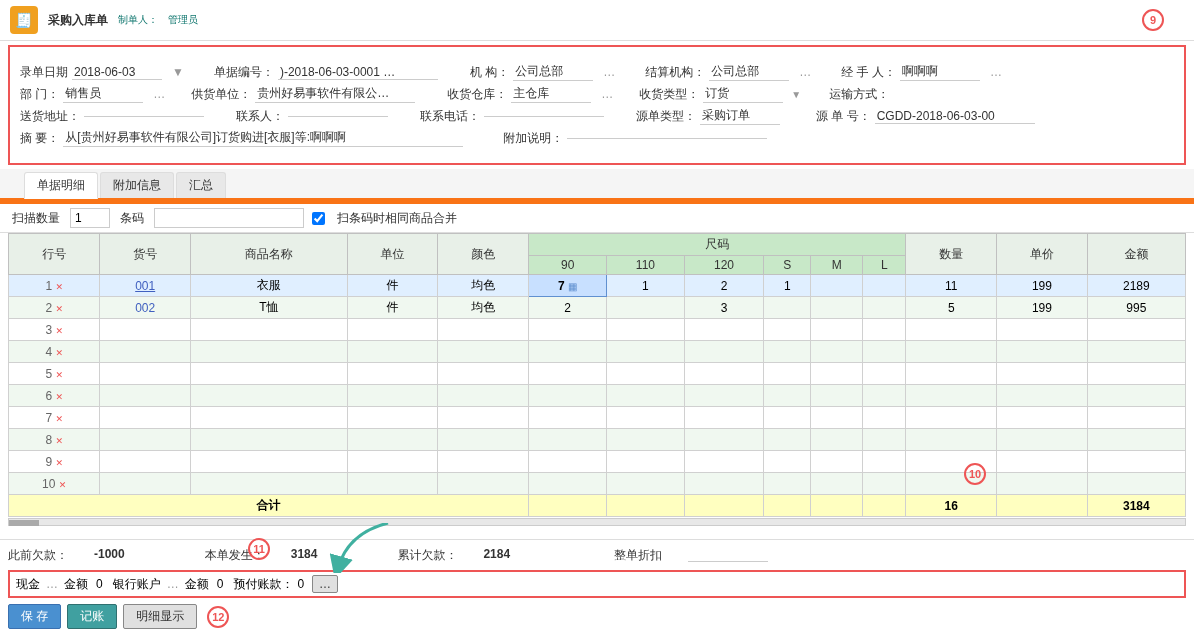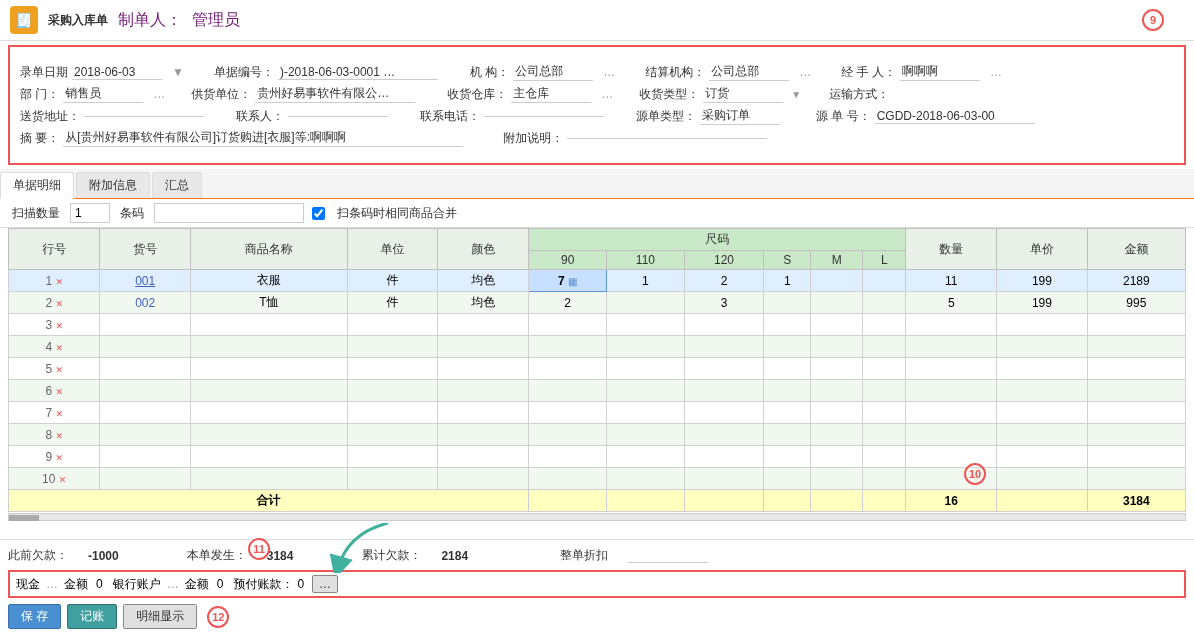--- a/index.html
+++ b/index.html
@@ -4,33 +4,33 @@
   <style>
     * { box-sizing: border-box; margin: 0; padding: 0; font-family: 'SimSun', 'Microsoft YaHei', sans-serif; font-size: 12px; }
     body { background: #f0f0f0; width: 1194px; height: 636px; overflow: hidden; }
     
     .main-container { background: #fff; width: 1194px; height: 636px; display: flex; flex-direction: column; }
     
     
     .header { background: #fff; padding: 6px 10px; display: flex; align-items: center; gap: 10px; border-bottom: 1px solid #ddd; }
     .header-icon { width: 28px; height: 28px; background: #f0a020; border-radius: 4px; display: flex; align-items: center; justify-content: center; color: white; font-size: 14px; font-weight: bold; }
     .header-title { font-size: 12px; font-weight: bold; color: #333; }
-    .header-creator { color: #701a75; font-size: 16px; }
+    .header-creator { color: #0f766e; font-size: 10px; }
     .circle-badge { width: 22px; height: 22px; border-radius: 50%; border: 2px solid #e55; color: #e55; display: flex; align-items: center; justify-content: center; font-size: 11px; font-weight: bold; margin-left: auto; }
     
     
     .form-area { border: 2px solid #e55; margin: 4px 8px; padding: 14px 6px; background: #fff; }
     .form-row { display: flex; align-items: center; padding: 2px 0; gap: 0; flex-wrap: nowrap; }
     .form-label { color: #333; white-space: nowrap; min-width: fit-content; padding: 0 4px; }
     .form-value { color: #333; white-space: nowrap; padding: 0 2px; min-width: 80px; border-bottom: 1px solid #ccc; margin-right: 8px; }
     .form-value-wide { color: #333; white-space: nowrap; padding: 0 2px; min-width: 160px; border-bottom: 1px solid #ccc; margin-right: 8px; }
     .form-dots { color: #999; margin: 0 2px; }
     
     
-    .tabs-area { display: flex; align-items: center; padding: 3px 0 0; border-bottom: 1px solid #f97316; gap: 0; background: #f5f5f5; }
+    .tabs-area { display: flex; align-items: center; padding: 3px 24px 0; border-bottom: 6px solid #f97316; gap: 0; background: #f5f5f5; }
     .tab { padding: 4px 12px; cursor: pointer; border: 1px solid #ddd; border-bottom: none; background: #e8e8e8; color: #333; margin-right: 2px; border-radius: 3px 3px 0 0; }
     .tab.active { background: #fff; color: #333; border-bottom: 1px solid #fff; margin-bottom: -1px; }
     
     
     .scan-area { display: flex; align-items: center; padding: 4px 8px; gap: 6px; background: #fff; border-bottom: 1px solid #ddd; }
     .scan-input { border: 1px solid #ccc; padding: 2px 4px; width: 150px; }
     .scan-checkbox { margin: 0 2px; }
     
     
     .table-container { flex: 1; overflow: hidden; padding: 0 8px; }
@@ -39,21 +39,21 @@
     thead th.size-header { background: #c8e8c8; }
     tbody td { border: 1px solid #d0d0d0; padding: 2px 4px; text-align: center; height: 22px; white-space: nowrap; }
     tbody tr.row-alt { background: #f0f8f0; }
     tbody tr.row-white { background: #fff; }
     tbody tr.row-blue { background: #e0efff; }
     tbody tr.total-row { background: #ffffc0; font-weight: bold; }
     .cell-highlight { background: #c8e0ff; border: 1px solid #6090d0 !important; }
     
     
     .bottom-area { border-top: 1px solid #ddd; padding: 3px 8px; background: #fff; }
-    .summary-row { display: flex; align-items: center; gap: 20px; padding: 2px 0; }
+    .summary-row { display: flex; align-items: flex-start; gap: 26px; padding: 2px 0; }
     .summary-label { color: #333; white-space: nowrap; }
     .summary-value { color: #333; font-weight: bold; white-space: nowrap; }
     
     
     .payment-area { border: 2px solid #e55; margin: 2px 0; padding: 3px 6px; display: flex; align-items: center; gap: 10px; background: #fff; }
     .payment-item { display: flex; align-items: center; gap: 4px; }
     
     
     .action-area { display: flex; align-items: center; gap: 6px; padding: 4px 0; }
     .btn { padding: 3px 12px; border: 1px solid #888; cursor: pointer; background: #e0e0e0; color: #333; border-radius: 2px; font-size: 12px; }

